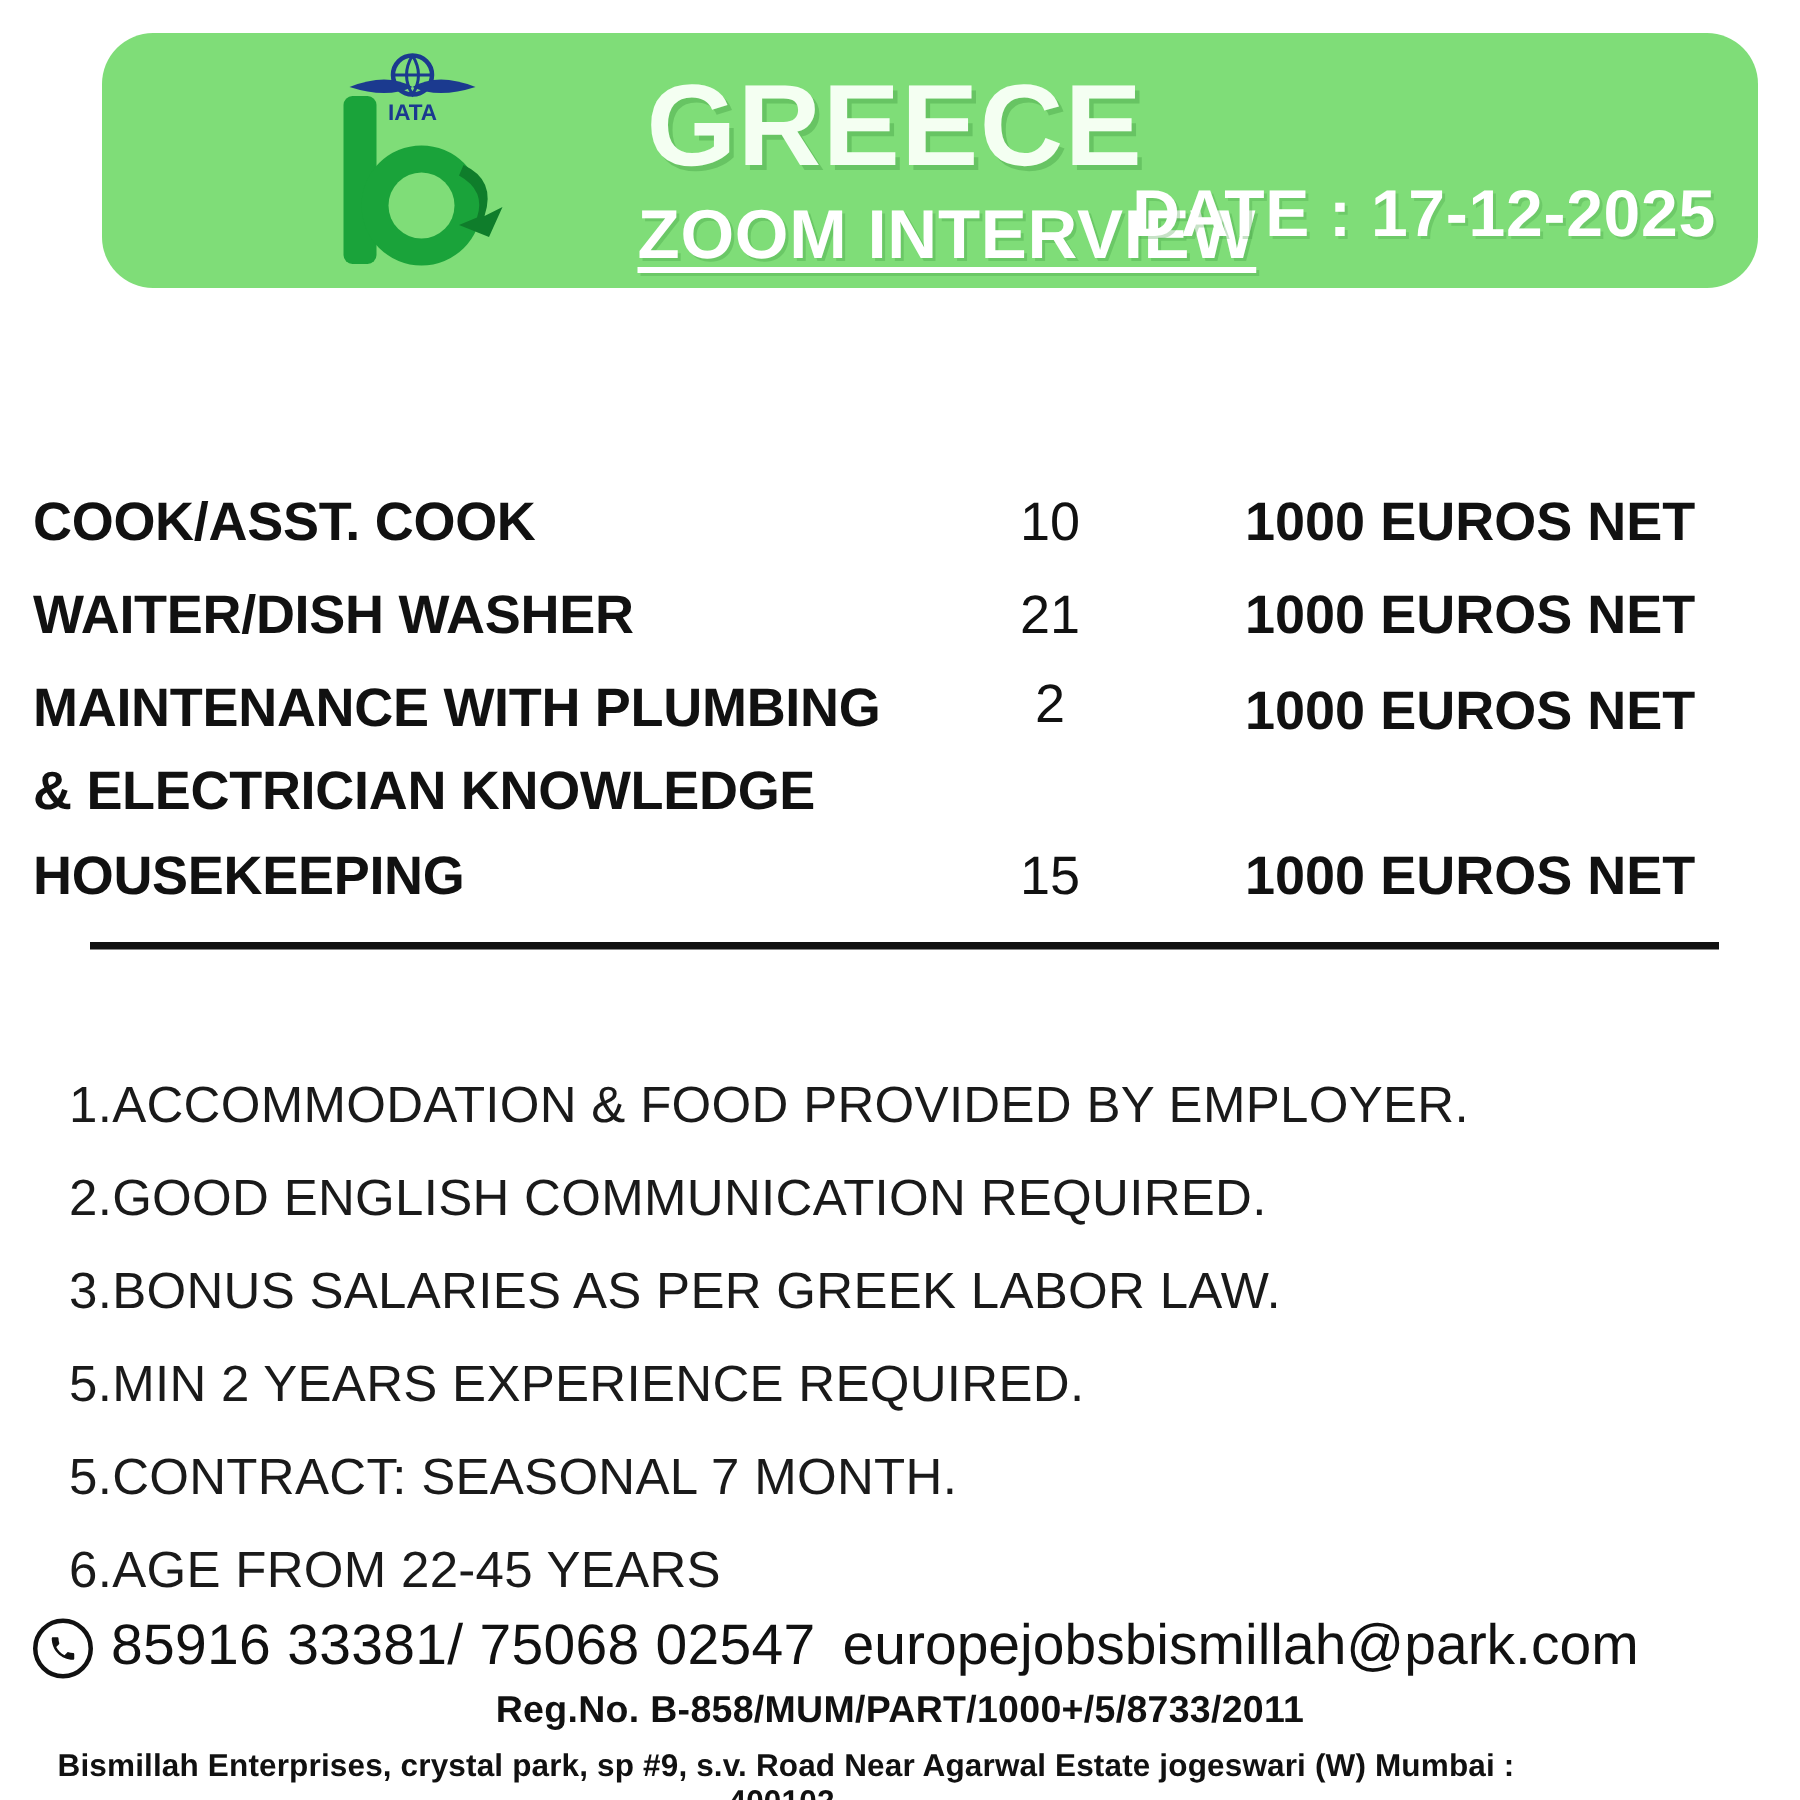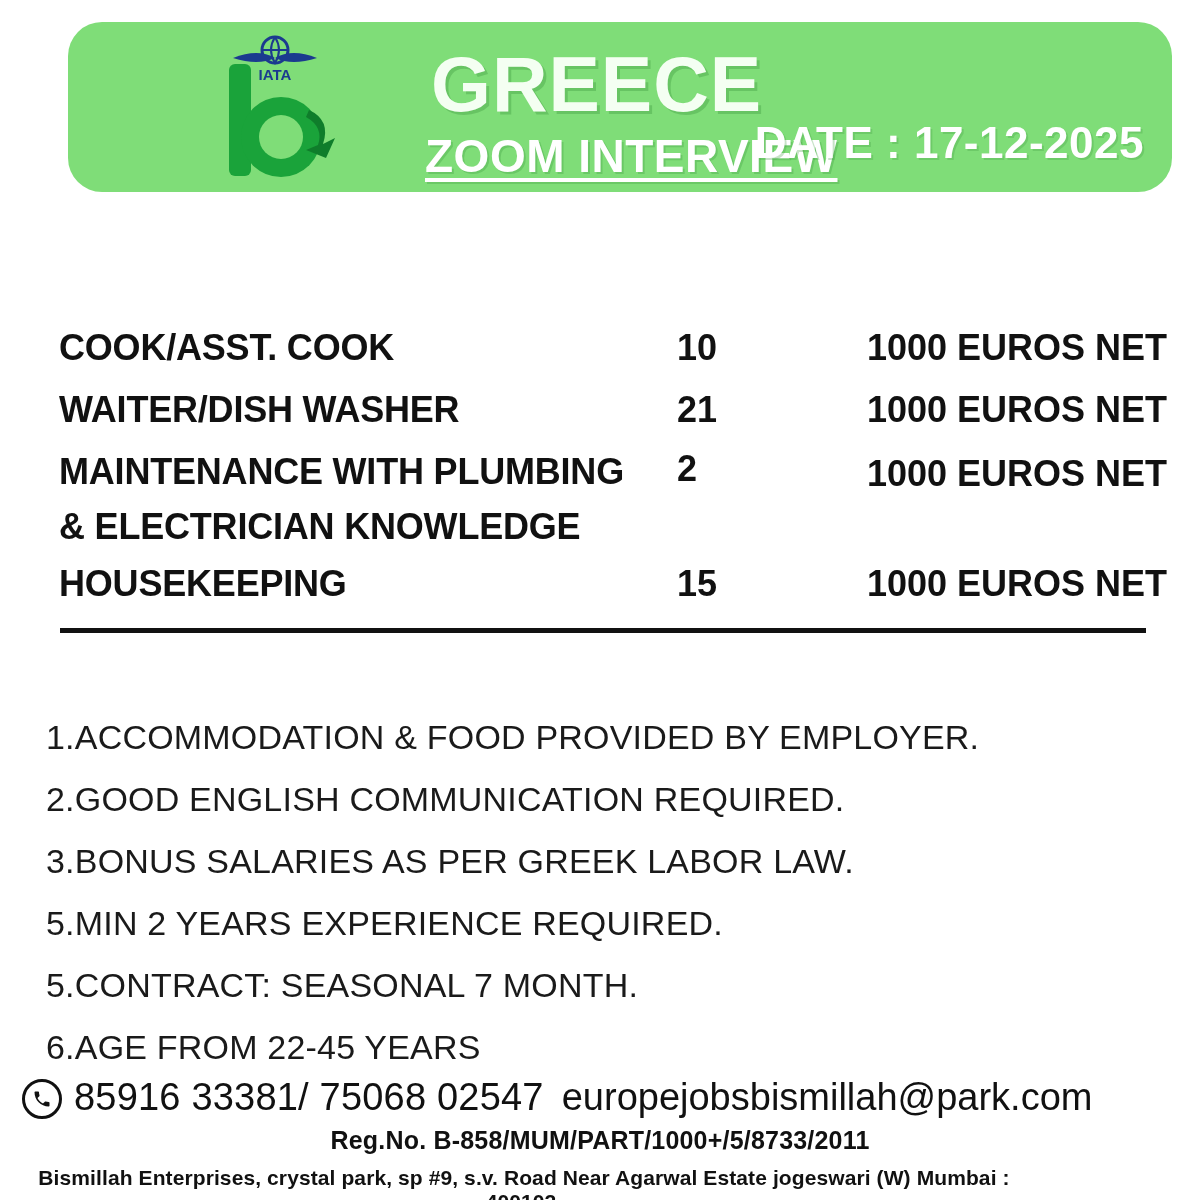--- a/index.html
+++ b/index.html
@@ -115,43 +115,42 @@
   
   .rows {
     position: absolute;
     left: 0;
     top: 320px;
     width: 1200px;
   }
   .row {
     position: relative;
     height: 62px;
-    margin-left: 37px;
   }
   .row.tall { height: 112px; }
 
   .cell-position {
     position: absolute;
     left: 22px;
     top: 0;
     font-size: 36px;
     font-weight: bold;
     color: #111;
     line-height: 55px;
     white-space: pre-line;
     letter-spacing: -0.2px;
   }
   .cell-nos {
     position: absolute;
     left: 640px;
     width: 120px;
-    text-align: left;
+    text-align: center;
     top: 0;
     font-size: 36px;
-    font-weight: bold;
+    font-weight: normal;
     line-height: 55px;
   }
   .cell-salary {
     position: absolute;
     left: 830px;
     top: 0;
     font-size: 36px;
     font-weight: bold;
     line-height: 55px;
   }

